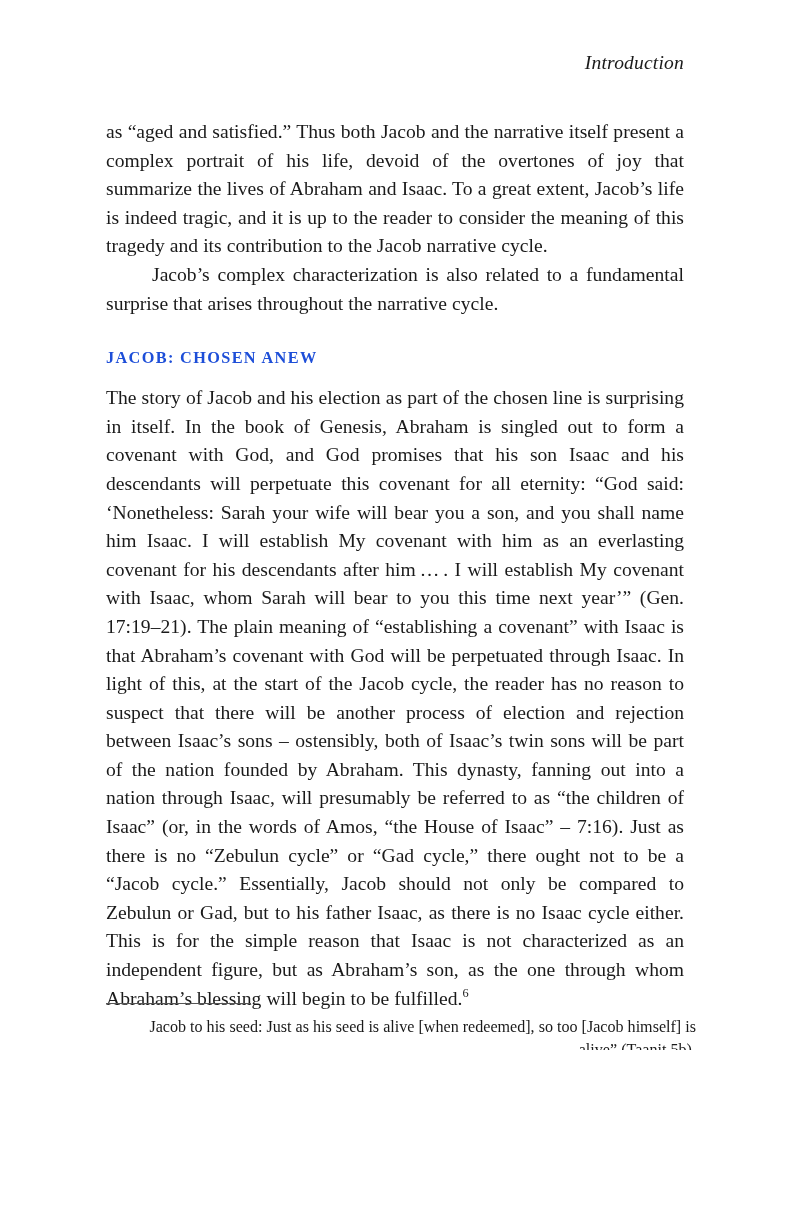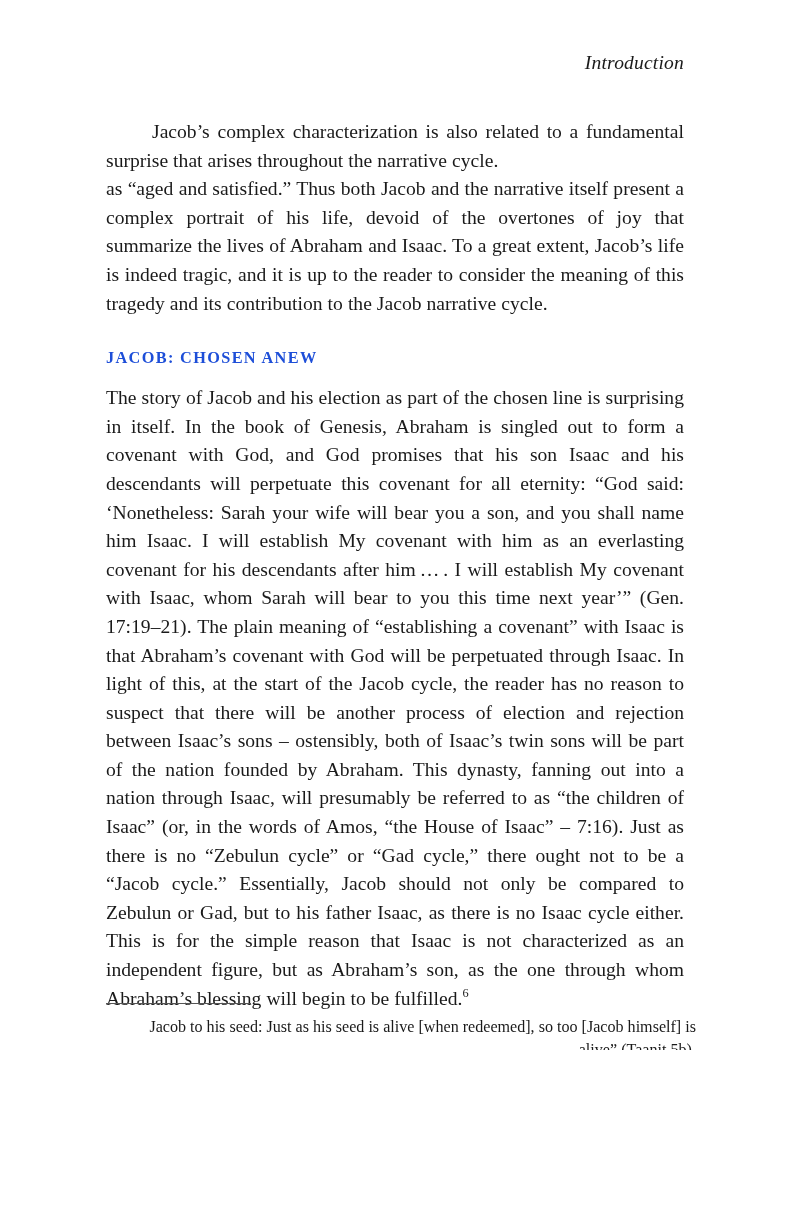--- a/index.html
+++ b/index.html
@@ -128,23 +128,23 @@
 </style>
 </head>
 <body>
 
 <div class="page">
 
   <div class="running-head">Introduction</div>
 
   <div class="textblock">
 
+    <p class="body">as “aged and satisfied.” Thus both Jacob and the narrative itself present a complex portrait of his life, devoid of the overtones of joy that summarize the lives of Abraham and Isaac. To a great extent, Jacob’s life is indeed tragic, and it is up to the reader to consider the meaning of this tragedy and its contribution to the Jacob narrative cycle.</p>
+
     <p class="body indented">Jacob’s complex characterization is also related to a fundamental surprise that arises throughout the narrative cycle.</p>
-
-    <p class="body">as “aged and satisfied.” Thus both Jacob and the narrative itself present a complex portrait of his life, devoid of the overtones of joy that summarize the lives of Abraham and Isaac. To a great extent, Jacob’s life is indeed tragic, and it is up to the reader to consider the meaning of this tragedy and its contribution to the Jacob narrative cycle.</p>
 
     <div class="sp-before-heading"></div>
 
     <h2 class="section-heading">Jacob: Chosen Anew</h2>
 
     <div class="sp-after-heading"></div>
 
     <p class="body"><span>The story of Jacob and his election as part of the chosen line is surprising in itself. In the book of Genesis, Abraham is singled out to form a covenant with God, and God promises that his son Isaac and his descendants will perpetuate this covenant for all eternity: “God said: ‘Nonetheless: Sarah your wife will bear you a son, and you shall name him Isaac. I will establish My covenant with him as an everlasting covenant for his descendants after him … . I will establish My covenant with Isaac, whom Sarah will bear to you this time next year’” (Gen. 17:19–21). The plain meaning of “establishing a covenant” with Isaac is that Abraham’s covenant with God will be perpetuated through Isaac. In light of this, at the start of the Jacob cycle, the reader has no reason to suspect that there will be another process of election and rejection between Isaac’s sons – ostensibly, both of Isaac’s twin sons will be part of the nation founded by Abraham. This dynasty, fanning out into a nation through Isaac, will presumably be referred to as “the children of Isaac” (or, in the words of Amos, “the House of Isaac” – 7:16). Just as there is no “Zebulun cycle” or “Gad cycle,” there ought not to be a “Jacob cycle.” Essentially, Jacob should not only be compared to Zebulun or Gad, but to his father Isaac, as there is no Isaac cycle either. This is for the simple reason that Isaac is not characterized as an independent figure, but as Abraham’s son, as the one through whom Abraham’s blessing will begin to be fulfilled.</span><sup class="fn-ref">6</sup></p>
 
   </div>

